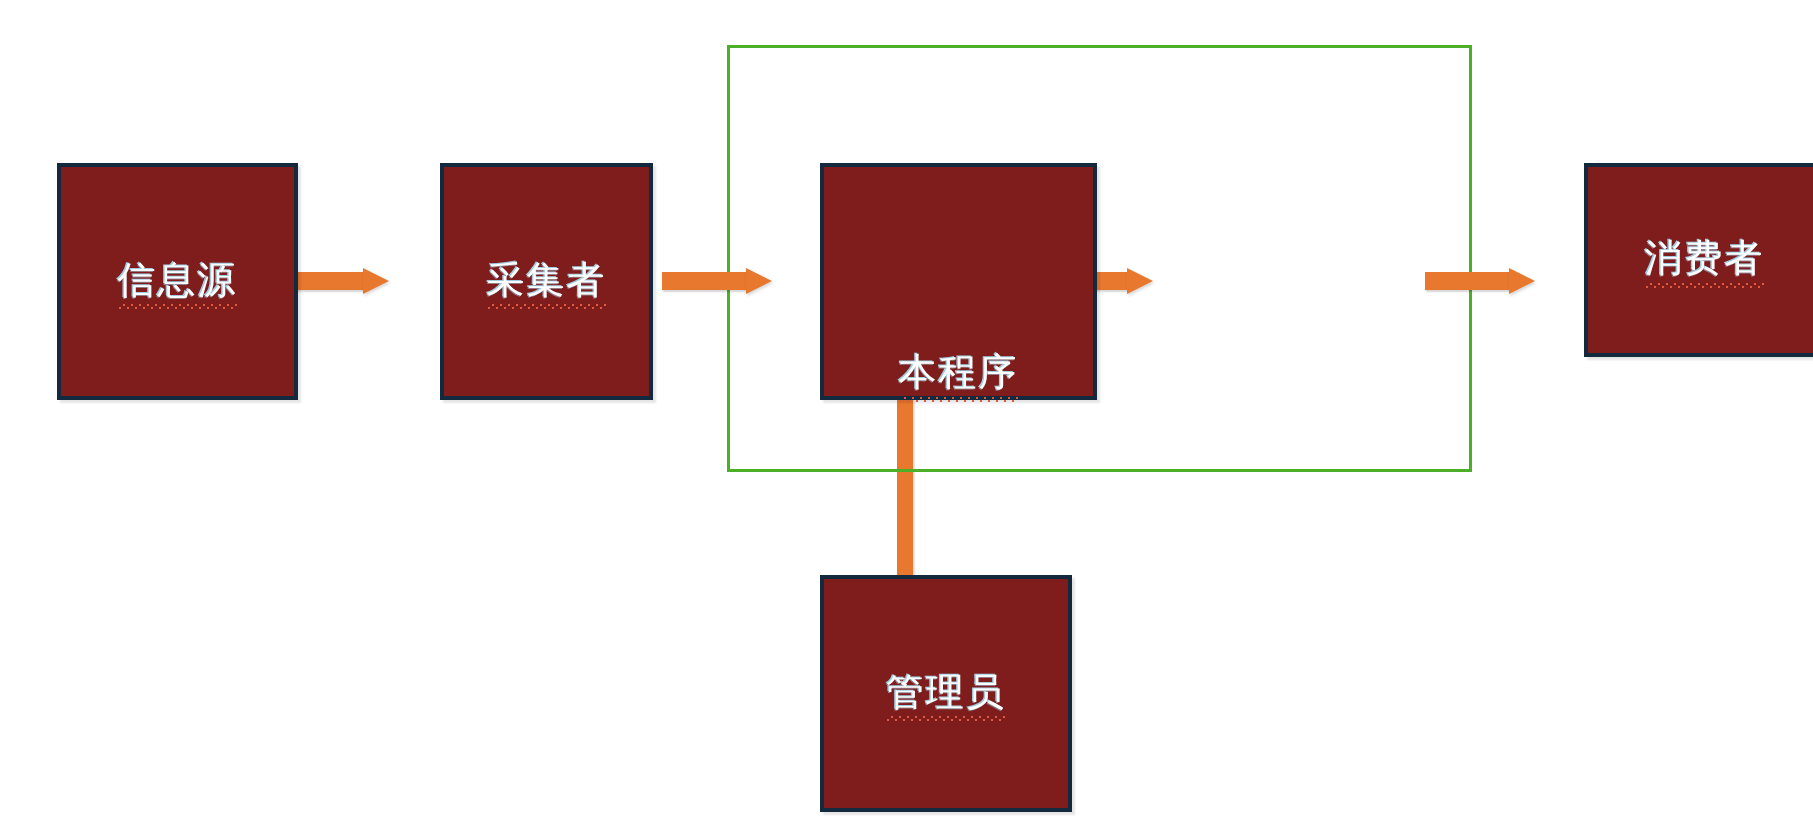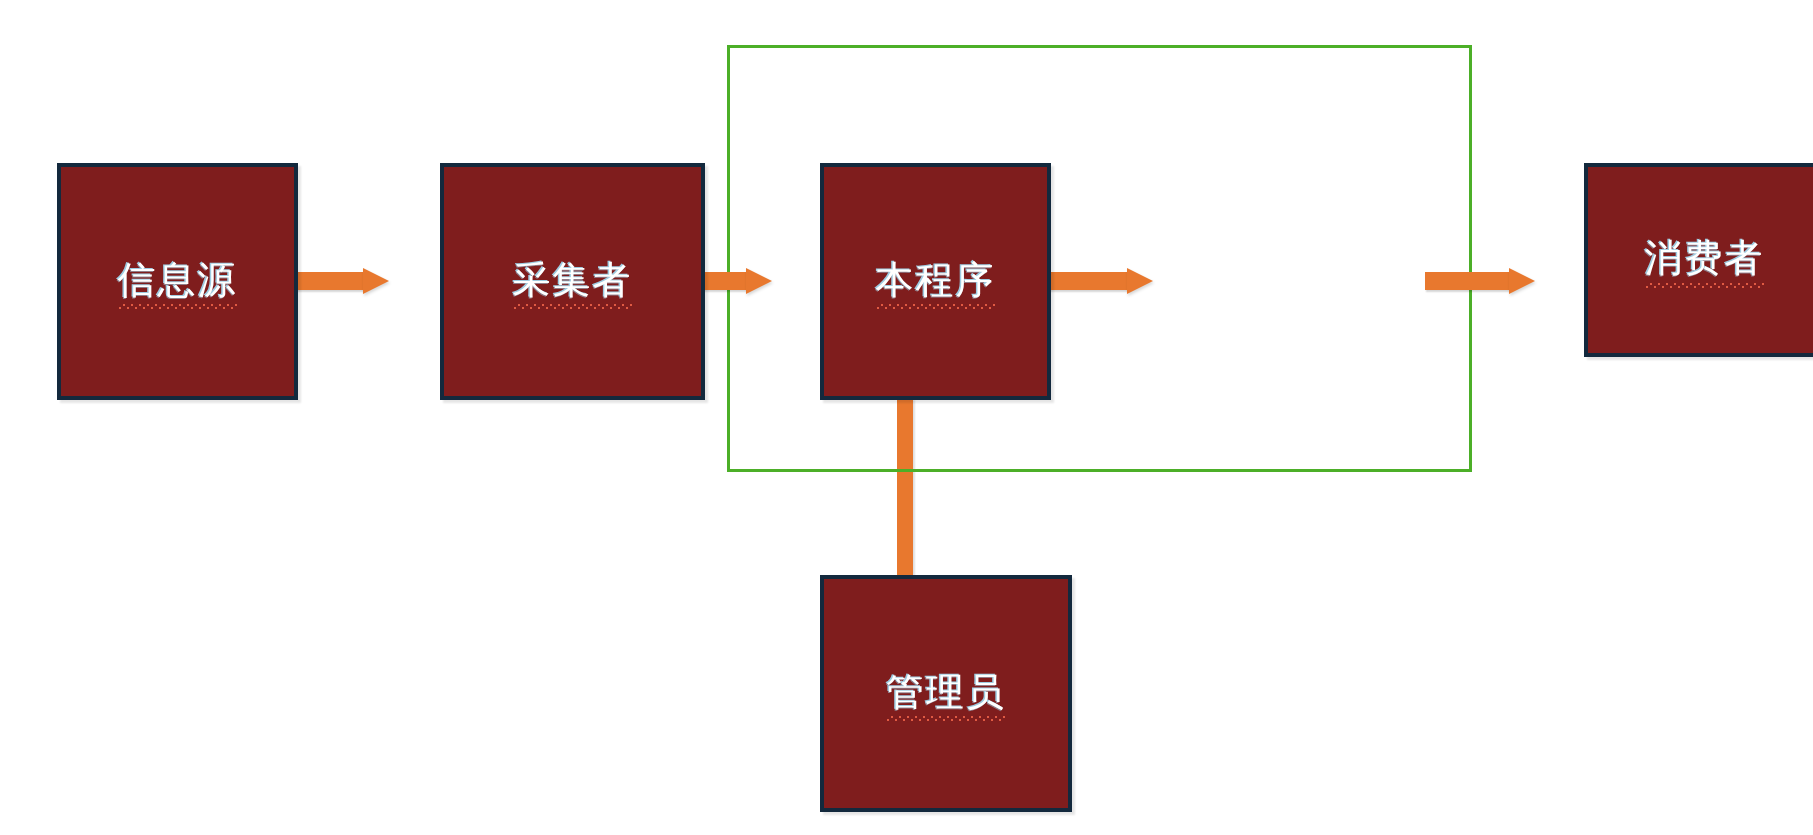--- a/index.html
+++ b/index.html
@@ -125,25 +125,25 @@
 
   <div class="arrow-h" style="left:1425px; top:268px; width:110px;">
     <div class="shaft" style="width:84px;"></div>
     <div class="head"></div>
   </div>
 
   <div class="node" style="left:21px; top:163px; width:241px; height:237px;">
     <span class="node-label">信息源</span>
   </div>
 
-  <div class="node" style="left:404px; top:163px; width:265px; height:237px;text-align:center;">
+  <div class="node" style="left:404px; top:163px; width:213px; height:237px;text-align:center;">
     <span class="node-label">采集者</span>
   </div>
 
-  <div class="node" style="left:784px; top:163px; width:231px; height:237px;">
+  <div class="node" style="left:784px; top:163px; width:277px; height:237px;align-items:flex-end;">
     <span class="node-label">本程序</span>
   </div>
 
 
   <div class="node" style="left:1548px; top:163px; width:241px; height:194px;">
     <span class="node-label">消费者</span>
   </div>
 
   <div class="node" style="left:784px; top:575px; width:252px; height:237px;text-align:right;">
     <span class="node-label">管理员</span>

